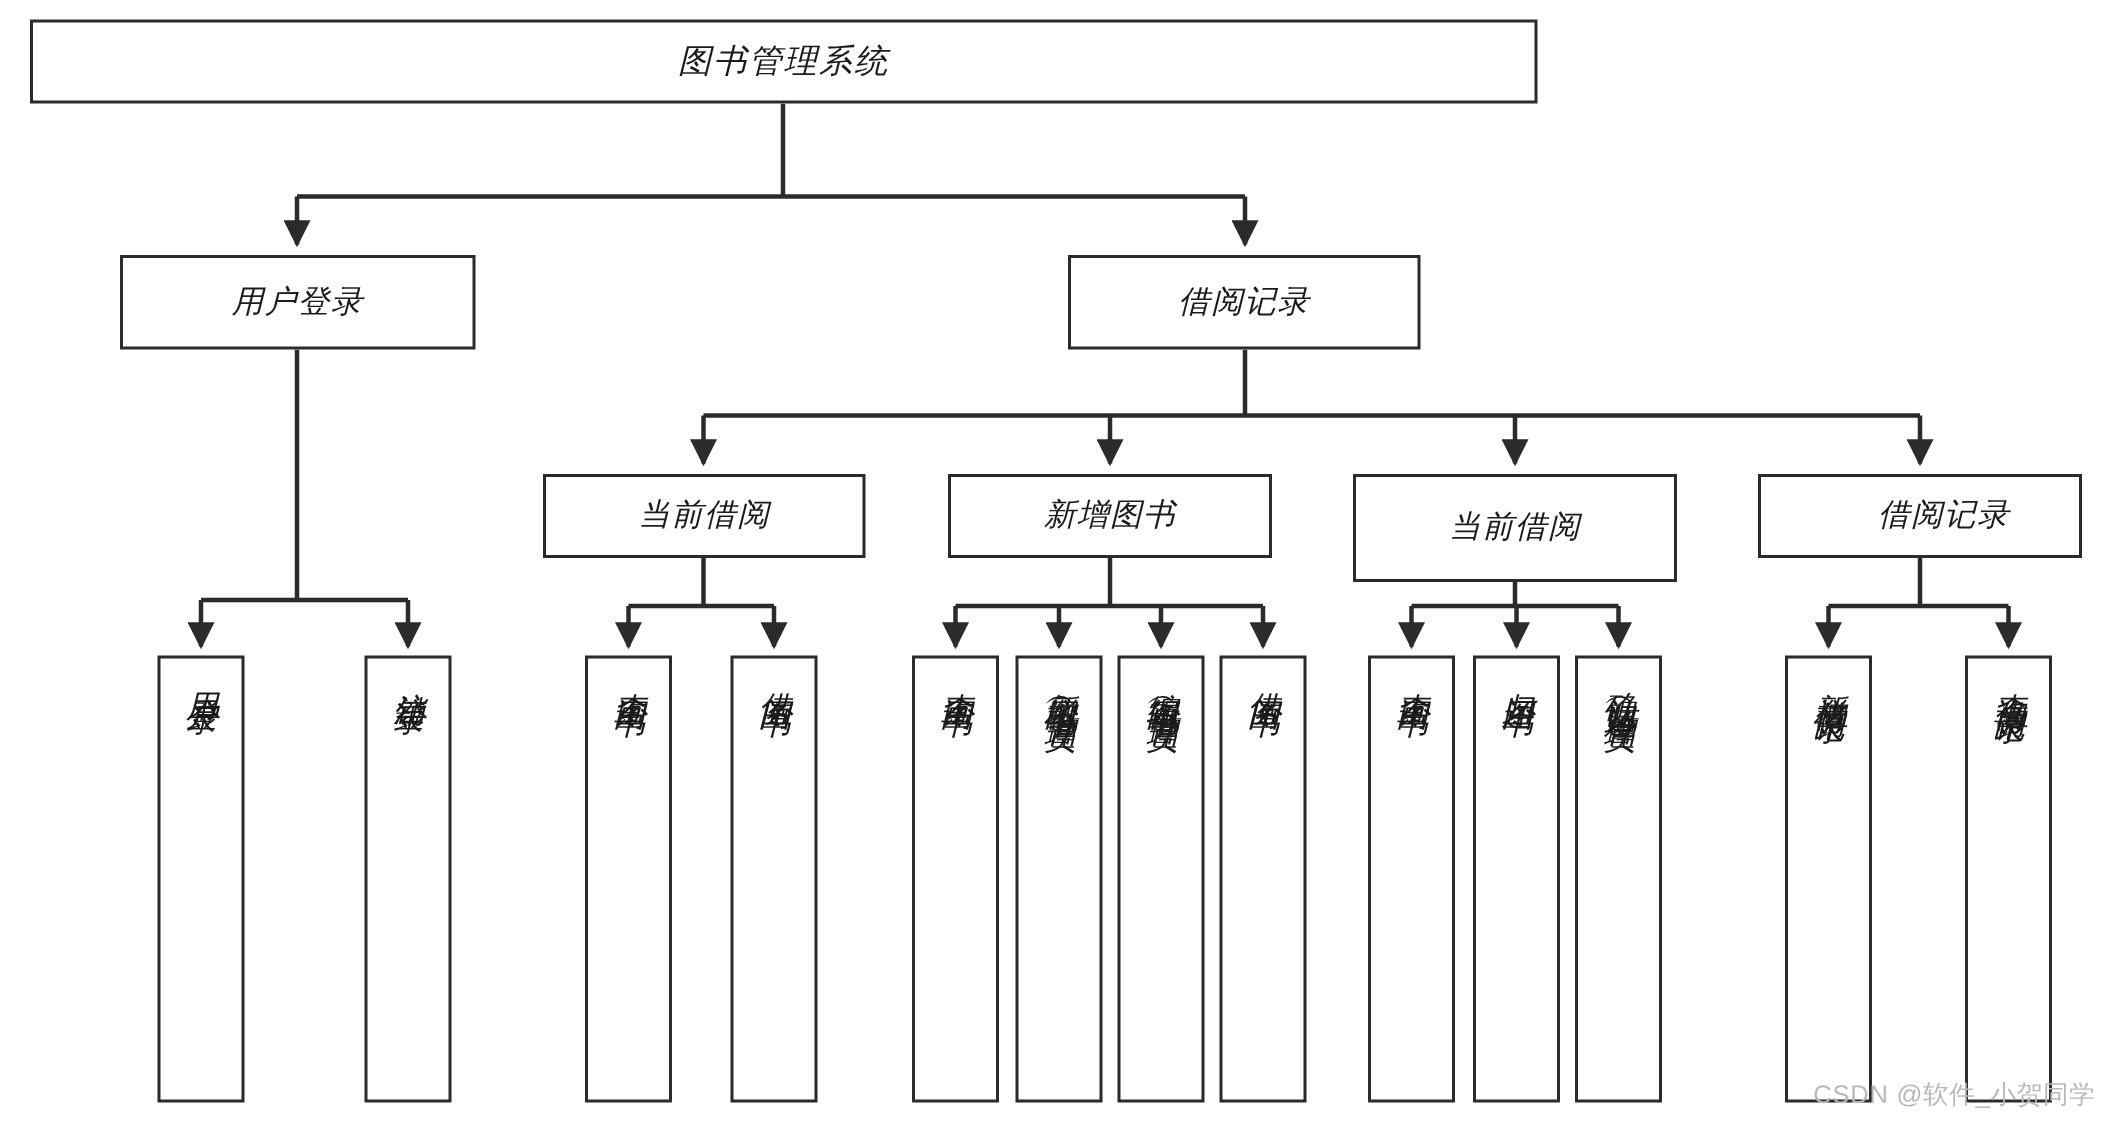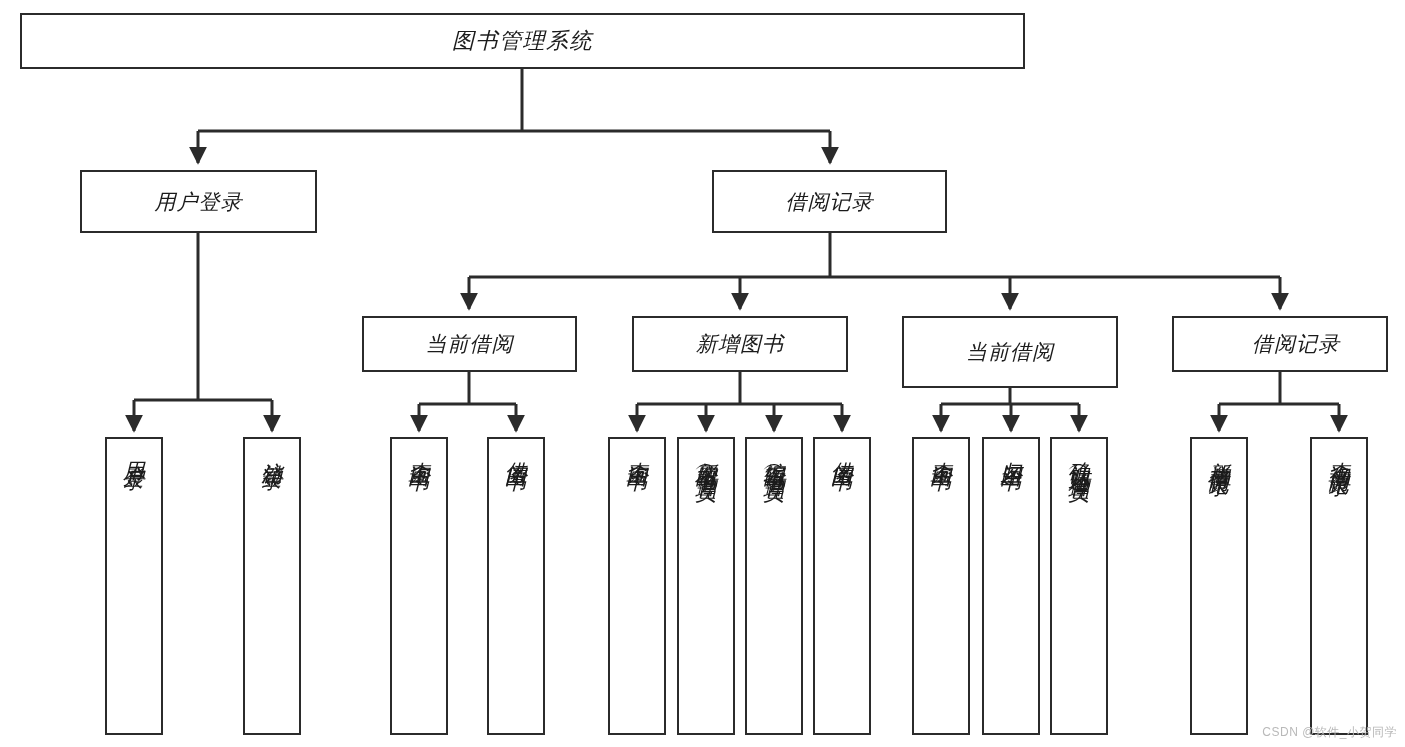--- a/index.html
+++ b/index.html
@@ -63,21 +63,21 @@
     text-orientation: upright;
     font-size: 21px;
     letter-spacing: 3px;
     line-height: 1;
     white-space: nowrap;
   }
   .watermark {
     position: absolute;
     right: 8px;
     bottom: 6px;
-    font-size: 12px;
+    font-size: 17px;
     color: #b9b9b9;
     letter-spacing: 0.5px;
     z-index: 3;
     white-space: nowrap;
     text-align: center;
   }
 </style>
 </head>
 <body>
 

